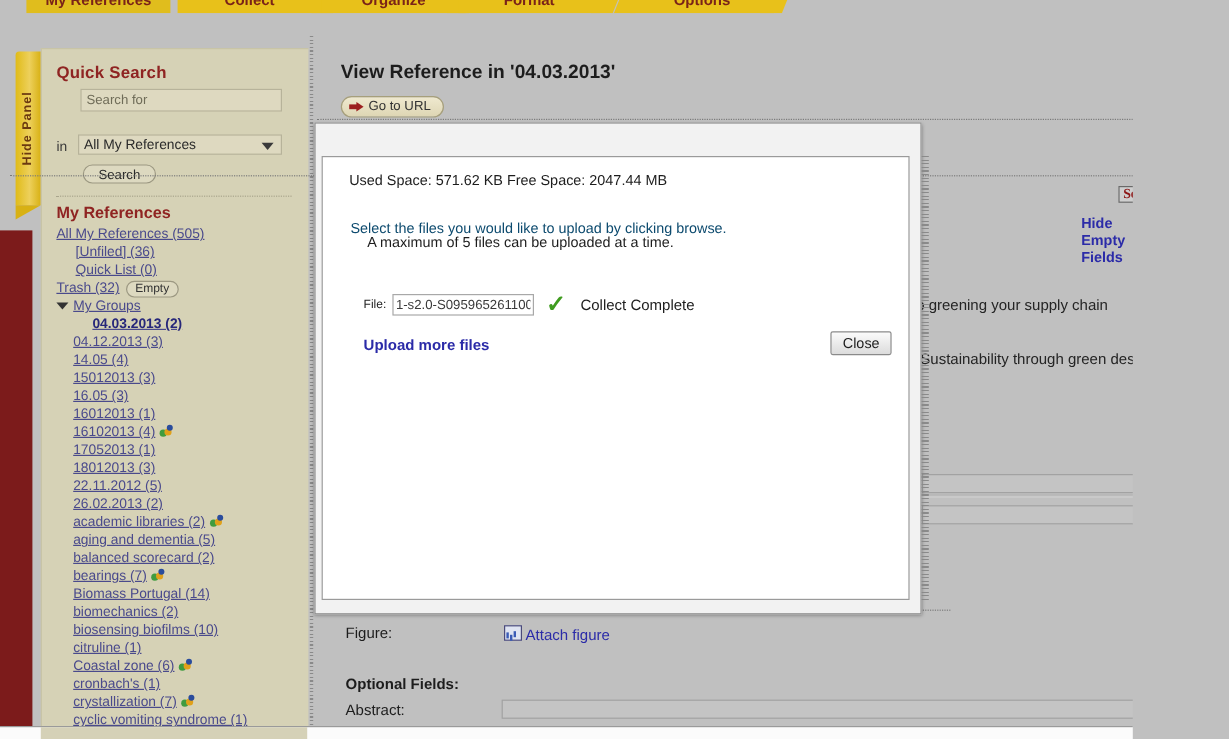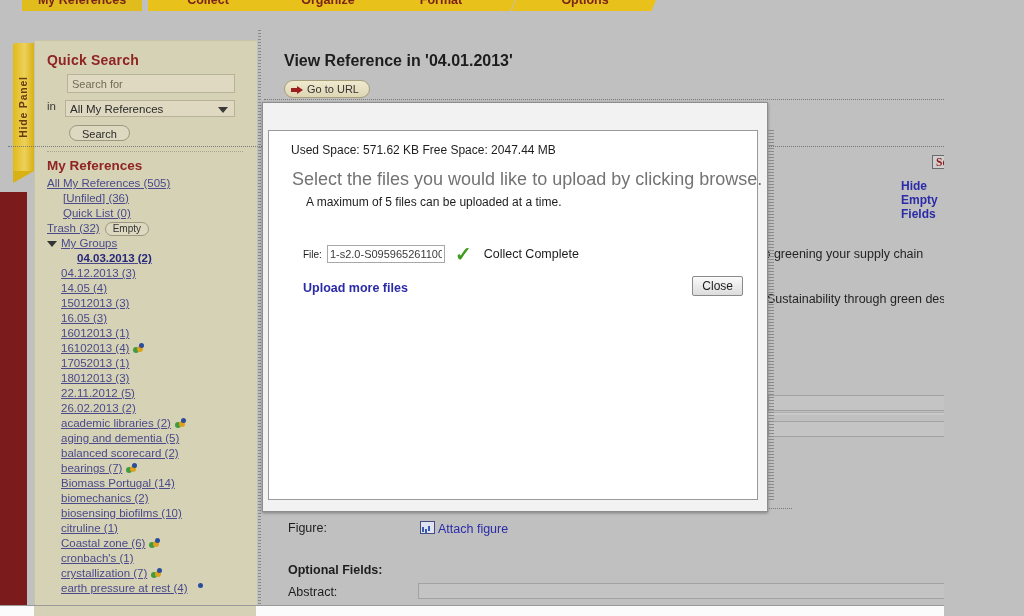--- a/index.html
+++ b/index.html
@@ -85,21 +85,21 @@
   .qs-title {
     color: #8f2422; font-size: 14px; font-weight: bold;
     margin: 3px 0 6px 2px; letter-spacing: .2px;
   }
   .qs-input {
     display: block; margin-left: 22px; width: 158px; height: 15px;
     border: 1px solid #b7b39a; background: #ded9c0;
     font-family: "Liberation Sans", sans-serif; font-size: 11px;
     color: #6f6c58; padding: 1px 4px; box-sizing: content-box;
   }
-  .qs-row { display: flex; align-items: flex-start; margin-top: 7px; }
+  .qs-row { display: flex; align-items: flex-end; margin-top: 19px; }
   .qs-in-label { color: #3a3a3a; font-size: 11.5px; width: 18px; margin-left: 2px; }
   .qs-select {
     position: relative; width: 170px; height: 17px;
     border: 1px solid #b7b39a; background: #ded9c0;
     font-size: 11.5px; color: #2a2a2a; line-height: 17px; padding-left: 4px;
     box-sizing: border-box;
   }
   .qs-select .caret {
     position: absolute; right: 6px; top: 6px;
     width: 0; height: 0;
@@ -290,22 +290,22 @@
   .modal-body {
     position: absolute; left: 5px; top: 27px;
     width: 488px; height: 368px;
     background: #ffffff; border: 1px solid #9a9a9a;
   }
   .space-line {
     position: absolute; left: 22px; top: 12px;
     font-size: 12px; color: #1d1d1d; white-space: nowrap;
   }
   .instr1 {
-    position: absolute; left: 23px; top: 38px;
-    font-size: 18px; color: #737373; white-space: nowrap;
+    position: absolute; left: 23px; top: 52px;
+    font-size: 12px; color: #0c4a6e; white-space: nowrap;
   }
   .instr2 {
     position: absolute; left: 37px; top: 64px;
     font-size: 12px; color: #1d1d1d; white-space: nowrap;
   }
   .file-row {
     position: absolute; left: 34px; top: 114px;
     display: flex; align-items: center;
   }
   .file-label { font-size: 10px; color: #1d1d1d; margin-right: 5px; }
@@ -416,30 +416,31 @@
           <li class="indent2"><a>aging and dementia (5)</a></li>
           <li class="indent2"><a>balanced scorecard (2)</a></li>
           <li class="indent2"><a>bearings (7)</a><span class="share-icon"><i class="a"></i><i class="b"></i><i class="c"></i></span></li>
           <li class="indent2"><a>Biomass Portugal (14)</a></li>
           <li class="indent2"><a>biomechanics (2)</a></li>
           <li class="indent2"><a>biosensing biofilms (10)</a></li>
           <li class="indent2"><a>citruline (1)</a></li>
           <li class="indent2"><a>Coastal zone (6)</a><span class="share-icon"><i class="a"></i><i class="b"></i><i class="c"></i></span></li>
           <li class="indent2"><a>cronbach's (1)</a></li>
           <li class="indent2"><a>crystallization (7)</a><span class="share-icon"><i class="a"></i><i class="b"></i><i class="c"></i></span></li>
+          <li class="indent2"><a>cyclic vomiting syndrome (1)</a></li>
           <li class="indent2"><a>earth pressure at rest (4)</a><span class="share-icon"><i class="c"></i></span></li>
         </ul>
 
     </div>
   </div>
 
   <div class="main">
     <div class="main-dots"></div>
 
-    <div class="page-title">View Reference in '04.01.2013'</div>
+    <div class="page-title">View Reference in '04.03.2013'</div>
 
     <div class="gotourl">
       <span class="arrow"></span><span>Go to URL</span>
     </div>
   </div>
 
   <div class="hr-line" style="top:146px;"></div>
   <div class="hr-line" style="top:99px; left:264px; width:760px;"></div>
 
   <div class="servicos">

